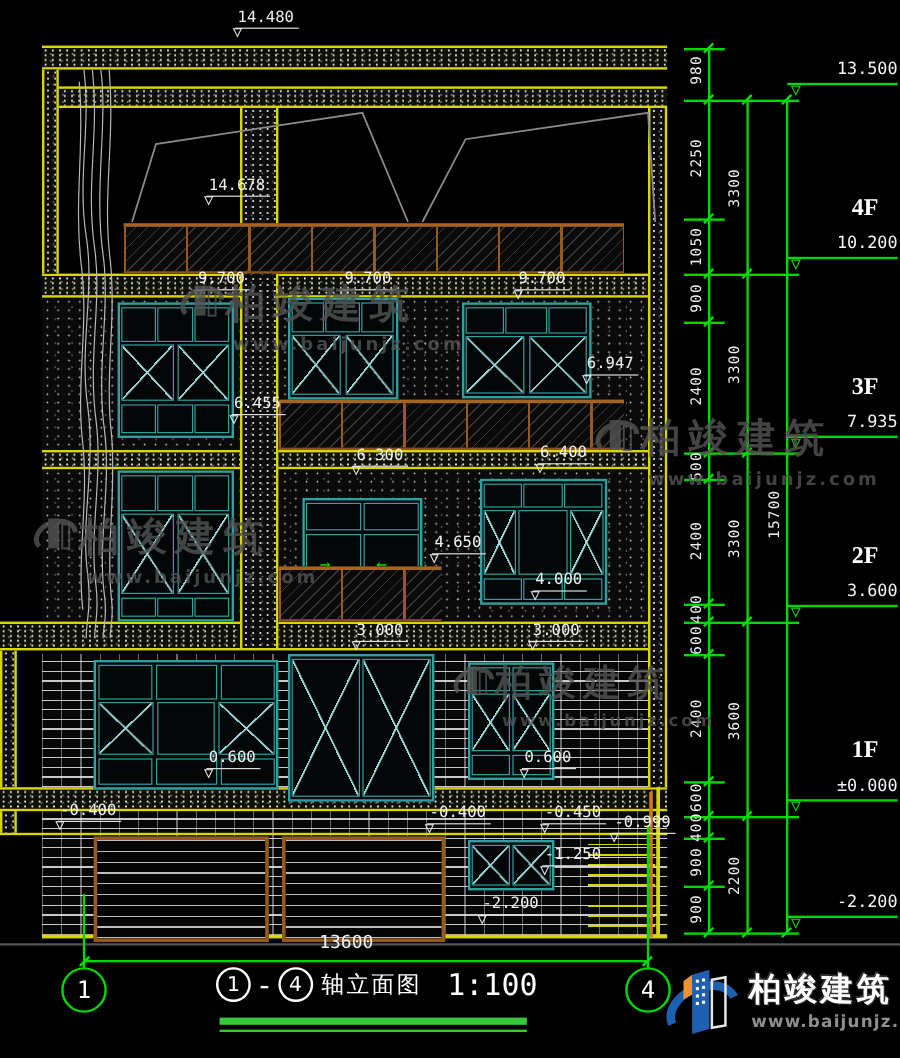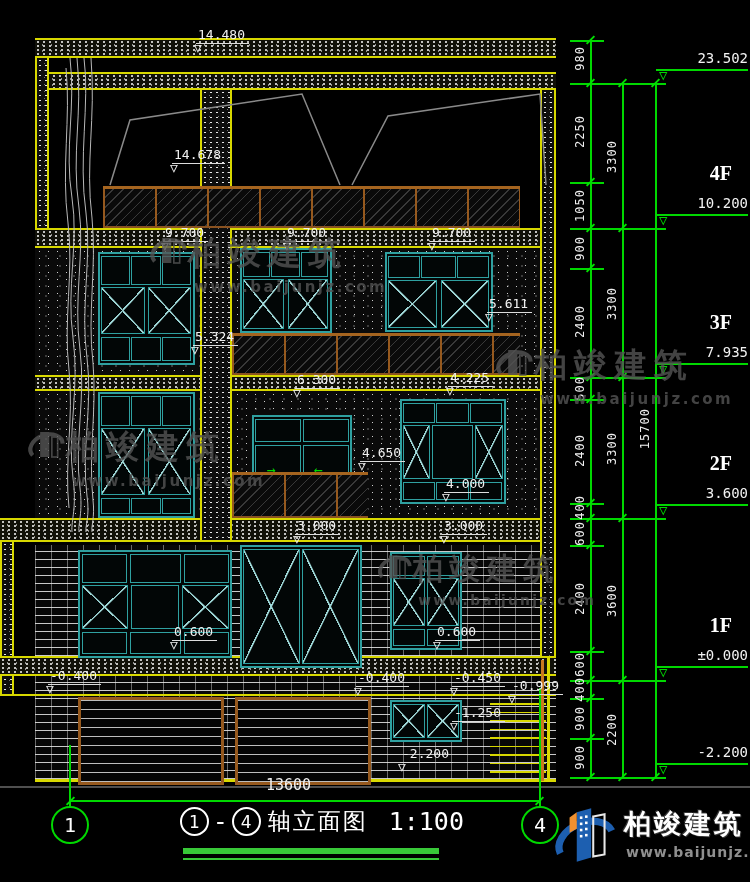--- a/index.html
+++ b/index.html
@@ -51,21 +51,21 @@
   .wm .row{display:flex;align-items:center;}
   .wm .name{font:bold 33px "DejaVu Sans",sans-serif;letter-spacing:7px;white-space:nowrap;}
   .wm .url{font:bold 15px "DejaVu Sans",sans-serif;letter-spacing:2.5px;margin:2px 0 0 46px;white-space:nowrap;}
   .axc{position:absolute;width:34px;height:34px;border:2px solid #00d800;border-radius:50%;
     color:#fff;font-size:20px;display:flex;align-items:center;justify-content:center;z-index:35;}
   .arw{position:absolute;color:#00d800;font-size:15px;line-height:1;}
   #titlebar{position:absolute;left:180px;top:806px;display:flex;align-items:center;gap:7px;color:#fff;z-index:35;
     font-family:"DejaVu Sans",sans-serif;}
   .tc{width:29px;height:29px;border:2px solid #fff;border-radius:50%;display:flex;align-items:center;
     justify-content:center;font-size:17px;box-sizing:border-box;}
-  #title-name{font-size:23px;letter-spacing:2px;}
+  #title-name{font-size:19px;letter-spacing:2px;}
   #title-scale{font-size:25px;font-family:"DejaVu Sans Mono",monospace;margin-left:14px;}
   #logo{position:absolute;left:552px;top:798px;width:198px;height:82px;z-index:55;}
   #logo .brand{position:absolute;left:72px;top:8px;color:#fff;font:bold 27px "DejaVu Sans",sans-serif;
     letter-spacing:3px;text-shadow:1px 1px 0 #333,-1px -1px 0 #333;}
   #logo .url{position:absolute;left:74px;top:46px;color:#8f8f8f;font:bold 14px "DejaVu Sans",sans-serif;letter-spacing:1px;}
 </style>
 </head>
 <body>
 
 <div id="canvas">
@@ -200,29 +200,29 @@
     <div class="x" style="left:2%;top:4%;width:47%;height:92%;"></div>
     <div class="x" style="left:51%;top:4%;width:47%;height:92%;"></div>
   </div>
 
   <div class="garage" style="left:78px;top:697px;width:140px;height:82px;"></div>
   <div class="garage" style="left:235px;top:697px;width:130px;height:82px;"></div>
   <div class="stairs" style="left:490px;top:700px;width:56px;height:81px;"></div>
   <div class="abs" style="left:541px;top:660px;width:3px;height:121px;background:#c87820;z-index:13;"></div>
   <div class="abs" style="left:547px;top:656px;width:3px;height:125px;background:#d8d800;z-index:13;"></div>
 
-  <div class="mk" style="left:196px;top:28px;"><b>14.480</b><i>▽</i></div>
+  <div class="mk" style="left:196px;top:8px;"><b>14.480</b><i>▽</i></div>
   <div class="mk" style="left:172px;top:148px;"><b>14.678</b><i>▽</i></div>
   <div class="mk" style="left:163px;top:226px;"><b>9.700</b><i>▽</i></div>
   <div class="mk" style="left:285px;top:226px;"><b>9.700</b><i>▽</i></div>
   <div class="mk" style="left:430px;top:226px;"><b>9.700</b><i>▽</i></div>
-  <div class="mk" style="left:487px;top:297px;"><b>5.611</b><i>▽</i></div>
-  <div class="mk" style="left:193px;top:330px;"><b>5.324</b><i>▽</i></div>
+  <div class="mk" style="left:487px;top:297px;"><b>6.947</b><i>▽</i></div>
+  <div class="mk" style="left:193px;top:330px;"><b>6.455</b><i>▽</i></div>
   <div class="mk" style="left:295px;top:373px;"><b>6.300</b><i>▽</i></div>
-  <div class="mk" style="left:448px;top:371px;"><b>4.225</b><i>▽</i></div>
+  <div class="mk" style="left:448px;top:371px;"><b>6.400</b><i>▽</i></div>
   <div class="mk" style="left:360px;top:446px;"><b>4.650</b><i>▽</i></div>
   <div class="mk" style="left:444px;top:477px;text-align:right;"><b>4.000</b><i>▽</i></div>
   <div class="mk" style="left:295px;top:519px;"><b>3.000</b><i>▽</i></div>
   <div class="mk" style="left:442px;top:519px;"><b>3.000</b><i>▽</i></div>
   <div class="mk" style="left:172px;top:625px;"><b>0.600</b><i>▽</i></div>
   <div class="mk" style="left:435px;top:625px;"><b>0.600</b><i>▽</i></div>
   <div class="mk" style="left:48px;top:669px;"><b>-0.400</b><i>▽</i></div>
   <div class="mk" style="left:356px;top:671px;"><b>-0.400</b><i>▽</i></div>
   <div class="mk" style="left:452px;top:671px;"><b>-0.450</b><i>▽</i></div>
   <div class="mk" style="left:510px;top:679px;"><b>-0.999</b><i>▽</i></div>
@@ -293,21 +293,21 @@
   <div class="vdim" style="left:605px;top:140px;">3300</div>
   <div class="vdim" style="left:605px;top:287px;">3300</div>
   <div class="vdim" style="left:605px;top:432px;">3300</div>
   <div class="vdim" style="left:605px;top:584px;">3600</div>
   <div class="vdim" style="left:605px;top:713px;">2200</div>
 
   <div class="vdim" style="left:638px;top:408px;">15700</div>
 
   <div class="glvl" style="top:83px;">
     <span class="gfloor"></span>
-    <span class="gval">23.502</span>
+    <span class="gval">13.500</span>
     <span class="gtri">▽</span>
       <div class="gline"></div>
   </div>
   <div class="glvl" style="top:228px;">
     <span class="gfloor">4F</span>
     <span class="gval">10.200</span>
     <span class="gtri">▽</span>
       <div class="gline"></div>
   </div>
   <div class="glvl" style="top:377px;">

